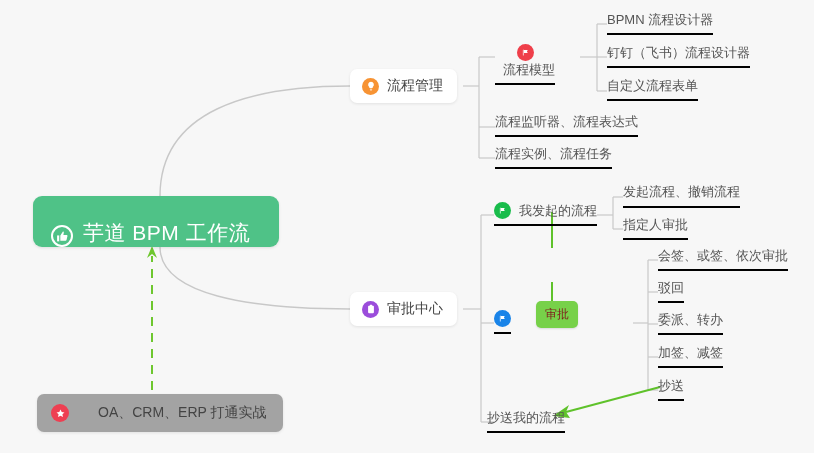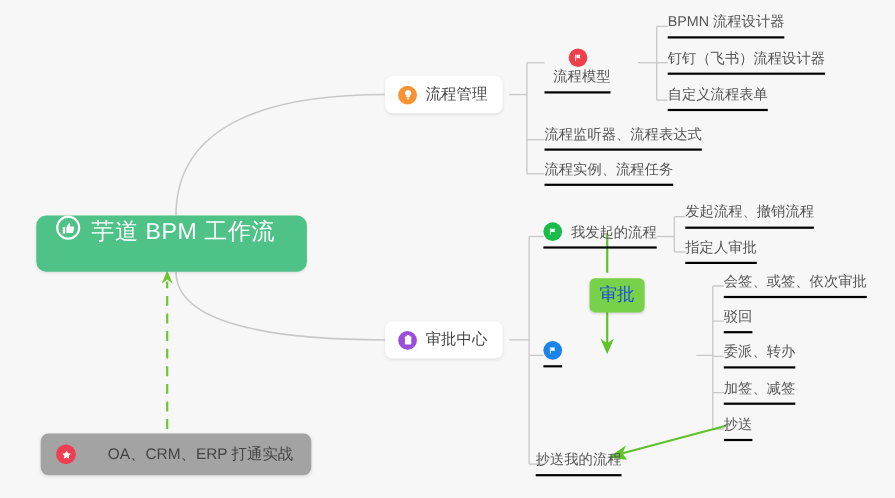--- a/index.html
+++ b/index.html
@@ -30,21 +30,21 @@
   .root-node {
     position: absolute;
     left: 33px;
     top: 196px;
     width: 246px;
     height: 51px;
     background: #4fc287;
     border-radius: 9px;
     box-shadow: 0 1px 3px rgba(0,0,0,0.10);
     display: flex;
-    align-items: flex-start;
+    align-items: flex-end;
     padding-left: 18px;
     box-sizing: border-box;
   }
   .root-label {
     color: #ffffff;
     font-size: 21px;
     letter-spacing: 0.5px;
     margin-left: 10px;
     white-space: nowrap;
   }
@@ -105,25 +105,26 @@
     display: flex;
     align-items: center;
   }
   .leaf-node .leaf-text { margin-left: 8px; }
 
   
   .tag-badge {
     position: absolute;
     background: #77d149;
     border-radius: 5px;
-    color: #1d4ed8;
-    font-size: 16px;
+    color: #7f1d1d;
+    font-size: 12px;
     padding: 5px 9px;
     white-space: nowrap;
     box-shadow: 0 1px 2px rgba(0,0,0,0.12);
+    margin-top: 48px;
   }
 
   
   .circ-icon {
     width: 17px;
     height: 17px;
     border-radius: 50%;
     display: inline-flex;
     align-items: center;
     justify-content: center;

